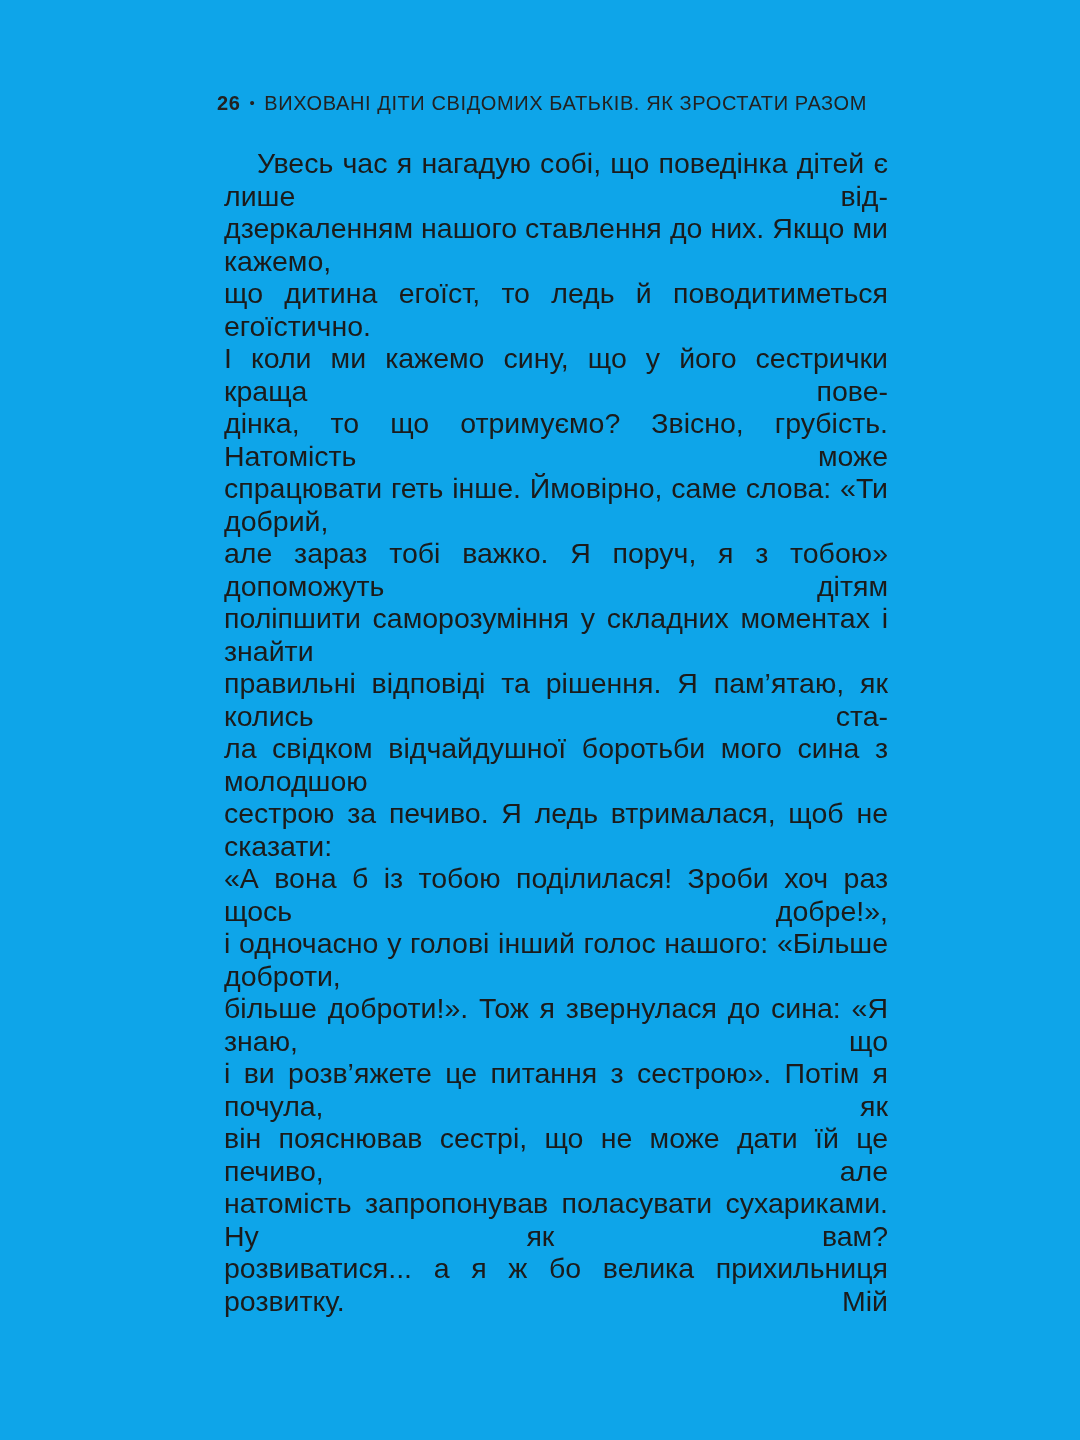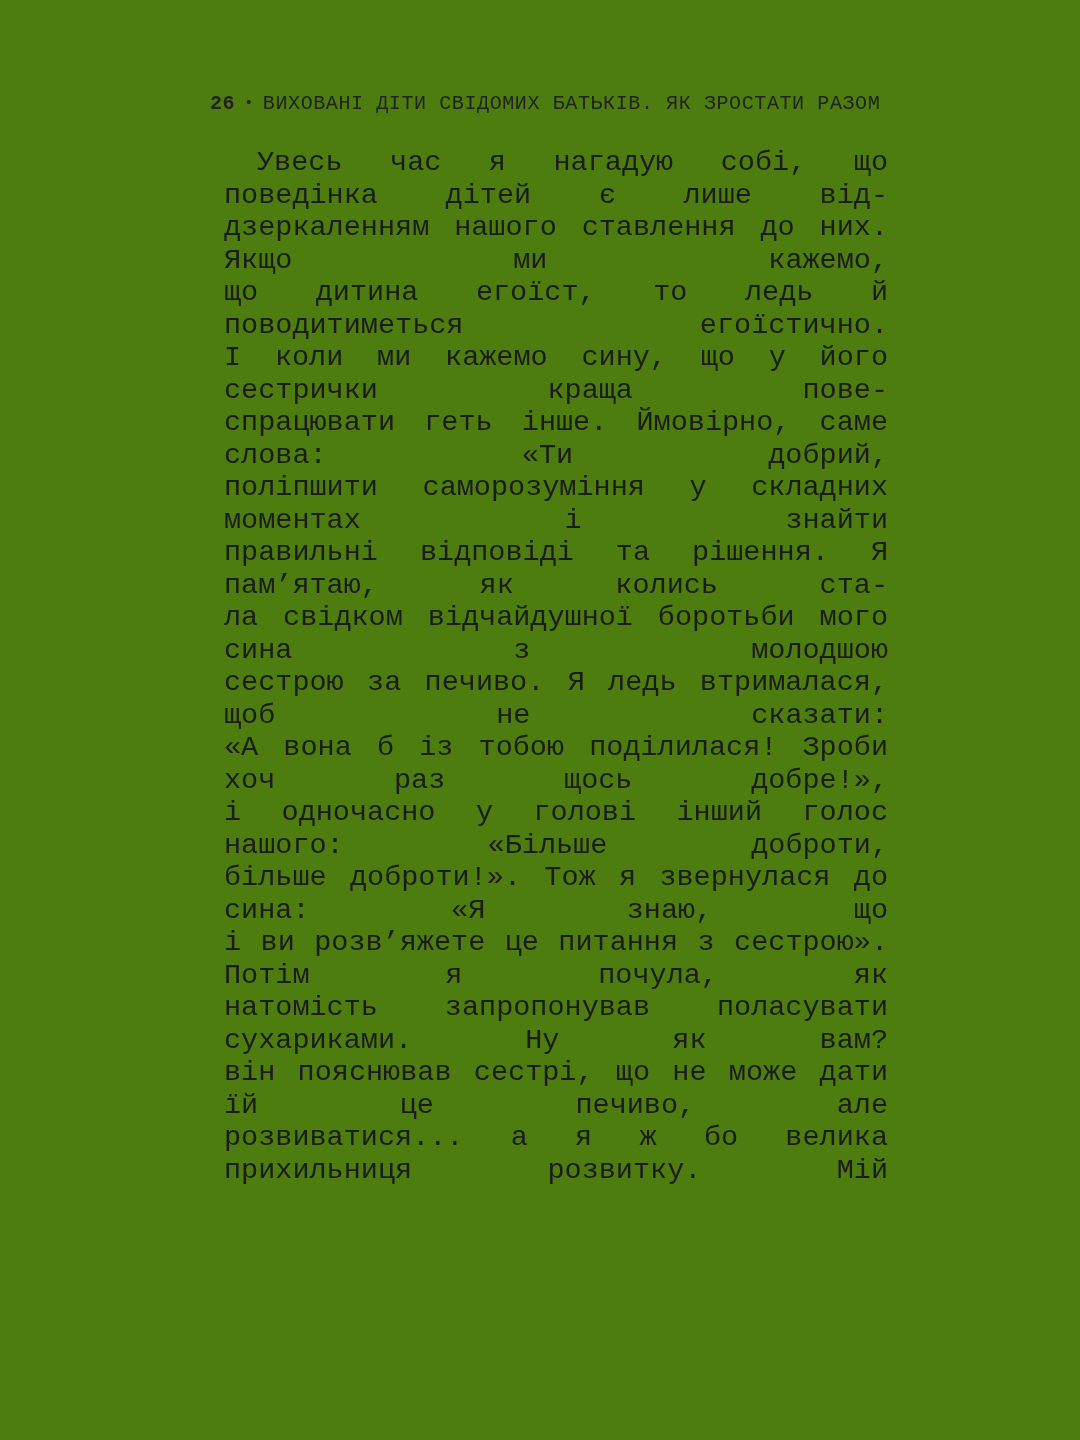--- a/index.html
+++ b/index.html
@@ -4,22 +4,22 @@
 <style>
   html, body {
     margin: 0;
     padding: 0;
     background: #e8e8e8;
   }
   .page {
     position: relative;
     width: 1080px;
     height: 1440px;
-    background: #4d7c0f;
-    font-family: Liberation Mono, monospace;
+    background: #0ea5e9;
+    font-family: Liberation Sans, sans-serif;
     color: #1b1b1b;
     overflow: hidden;
   }
   .running-header {
     position: absolute;
     top: 92px;
     left: 210px;
     width: 664px;
     text-align: center;
     font-size: 20px;
@@ -65,27 +65,29 @@
 <div class="page">
   <div class="running-header">
     <span class="page-number">26</span><span class="bullet">•</span><span class="title">ВИХОВАНІ ДІТИ СВІДОМИХ БАТЬКІВ. ЯК ЗРОСТАТИ РАЗОМ</span>
   </div>
   <div class="text-block">
       <div class="paragraph">
         <div class="line first">Увесь час я нагадую собі, що поведінка дітей є лише від-</div>
         <div class="line">дзеркаленням нашого ставлення до них. Якщо ми кажемо,</div>
         <div class="line">що дитина егоїст, то ледь й поводитиметься егоїстично.</div>
         <div class="line">І коли ми кажемо сину, що у його сестрички краща пове-</div>
+        <div class="line">дінка, то що отримуємо? Звісно, грубість. Натомість може</div>
         <div class="line">спрацювати геть інше. Ймовірно, саме слова: «Ти добрий,</div>
+        <div class="line">але зараз тобі важко. Я поруч, я з тобою» допоможуть дітям</div>
         <div class="line">поліпшити саморозуміння у складних моментах і знайти</div>
         <div class="line">правильні відповіді та рішення. Я пам’ятаю, як колись ста-</div>
         <div class="line">ла свідком відчайдушної боротьби мого сина з молодшою</div>
         <div class="line">сестрою за печиво. Я ледь втрималася, щоб не сказати:</div>
         <div class="line">«А вона б із тобою поділилася! Зроби хоч раз щось добре!»,</div>
         <div class="line">і одночасно у голові інший голос нашого: «Більше доброти,</div>
         <div class="line">більше доброти!». Тож я звернулася до сина: «Я знаю, що</div>
         <div class="line">і ви розв’яжете це питання з сестрою». Потім я почула, як</div>
+        <div class="line">він пояснював сестрі, що не може дати їй це печиво, але</div>
         <div class="line">натомість запропонував поласувати сухариками. Ну як вам?</div>
-        <div class="line">він пояснював сестрі, що не може дати їй це печиво, але</div>
         <div class="line">розвиватися... а я ж бо велика прихильниця розвитку. Мій</div>
       </div>
     </div>
 </div>
 
 </body></html>

